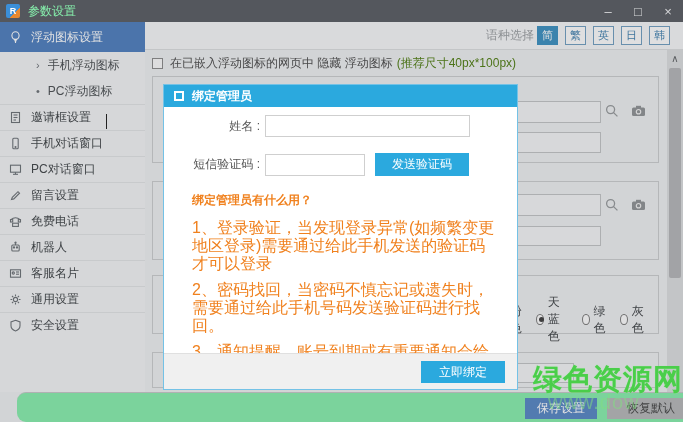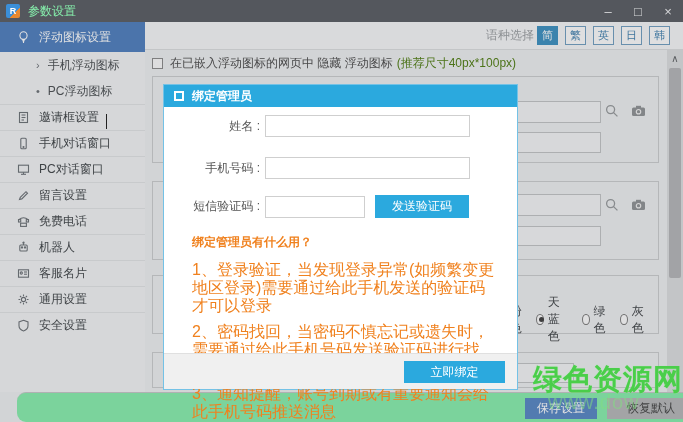--- a/index.html
+++ b/index.html
@@ -20,21 +20,21 @@
   
   #langbar { left:145px; top:22px; width:538px; height:28px; background:#f6f7f8; border-bottom:1px solid #dcdedf;
              display:flex; align-items:center; justify-content:flex-end; padding-right:6px; z-index:5; }
   #lang-label { color:#9a9ea1; margin-right:3px; }
   .lang-btn { width:21px; height:19px; margin-right:7px; border:1px solid #6f9ec0; background:#fdfdfd; color:#3f7fae;
               font-size:11px; display:flex; align-items:center; justify-content:center; }
   .lang-btn.active { background:#3a90c0; border-color:#3a90c0; color:#fff; }
 
   
   #sidebar { left:0; top:22px; width:145px; height:370px; background:#f2f4f5; z-index:5; }
-  .side-item { display:flex; align-items:center; height:26px; padding-left:16px; color:#3f4346; cursor:default; }
+  .side-item { display:flex; align-items:center; height:26px; padding-left:8px; color:#3f4346; cursor:default; }
   .side-item.main { border-top:1px solid #e2e4e5; }
   .side-item.sel { height:30px; background:#4d7ebe; color:#fff; border-top:none; }
   .side-item .ic { width:14px; height:14px; margin-right:9px; display:flex; align-items:center; justify-content:center; }
   .side-sub { display:flex; align-items:center; height:26px; padding-left:36px; color:#4a4e51; }
   .side-sub .pfx { margin-right:8px; color:#6b7075; font-size:11px; }
   #side-filler { left:0; top:338px; width:145px; height:32px; background:#e7e9ea; position:absolute; }
 
   
   .gbox { position:absolute; border:1px solid #cbcdce; }
   .bg-input { position:absolute; background:#f4f5f6; border:1px solid #c2c4c5; }
@@ -70,21 +70,21 @@
   .m-lbl { width:86px; text-align:right; color:#555; }
   .m-input { width:205px; height:22px; border:1px solid #cfcfcf; background:#fff; margin-left:5px; padding:0 5px; font-size:12px;
              font-family:"Liberation Sans","DejaVu Sans",sans-serif; outline:none; position:relative; }
   .m-input.short { width:100px; }
   #caret { position:absolute; left:106px; top:114px; width:1px; height:15px; background:#222; z-index:110; }
   #send-code-btn { width:94px; height:23px; margin-left:10px; background:#2ba9de; color:#fff; display:flex; align-items:center; justify-content:center; cursor:default; }
   #info-block { margin:16px 16px 0 28px; color:#f0811e; }
   #info-title { font-weight:bold; margin-bottom:10px; }
   .info-item { line-height:18px; margin-bottom:8px; font-size:16px; }
   #modal-footer { position:absolute; left:0; bottom:0; width:100%; height:36px; background:#f0f0f0; border-top:1px solid #e0e0e0; }
-  #bind-btn { position:absolute; right:12px; top:7px; width:101px; height:22px; background:#2ba9de; color:#fff;
+  #bind-btn { position:absolute; right:12px; top:7px; width:84px; height:22px; background:#2ba9de; color:#fff;
               display:flex; align-items:center; justify-content:center; cursor:default; }
 
   
   #wm1 { left:533px; top:360px; font-size:29px; font-weight:bold; color:#4ace4a; letter-spacing:1px; z-index:200;
          text-shadow:0 0 1px #9fe89f; }
   #wm2 { left:548px; top:391px; font-size:20px; color:rgba(130,220,130,0.55); z-index:201; letter-spacing:1px; }
 </style>
 </head>
 <body>
 
@@ -295,24 +295,20 @@
   <div id="modal" class="abs">
     <div id="modal-header">
       <div id="modal-hicon"></div>
       <div id="modal-title">绑定管理员</div>
     </div>
 
     <div class="m-row" style="margin-top:8px;">
       <span class="m-lbl">姓名 :</span>
       <input class="m-input" value="" style="">
     </div>
-    <div class="m-row" style="margin-top:20px;">
-      <span class="m-lbl">手机号码 :</span>
-      <input class="m-input" value="" style="">
-    </div>
     <div class="m-row" style="margin-top:16px;">
       <span class="m-lbl">短信验证码 :</span>
       <input class="m-input short" value="" style="">
       <div id="send-code-btn">发送验证码</div>
     </div>
 
     <div id="info-block">
       <div id="info-title">绑定管理员有什么用？</div>
       <div class="info-item">1、登录验证，当发现登录异常(如频繁变更地区登录)需要通过给此手机发送的验证码才可以登录</div>
       <div class="info-item">2、密码找回，当密码不慎忘记或遗失时，需要通过给此手机号码发送验证码进行找回。</div>

